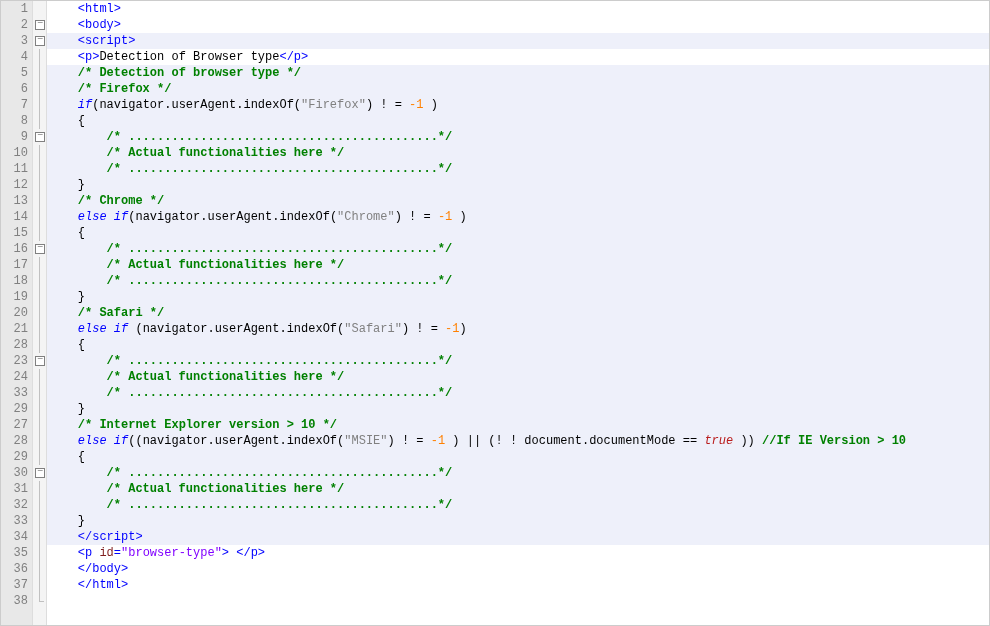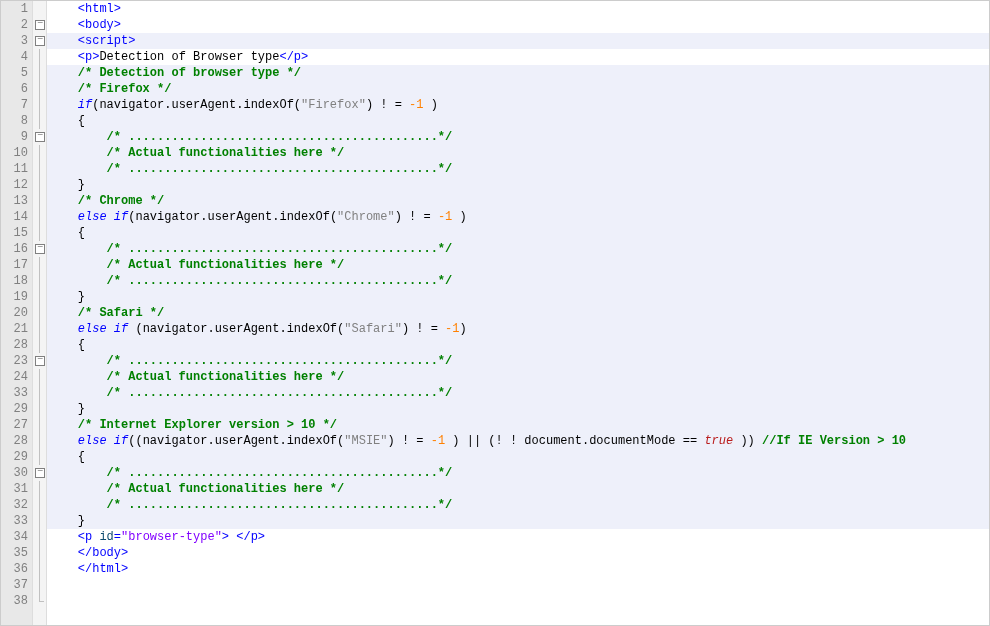--- a/index.html
+++ b/index.html
@@ -89,21 +89,21 @@
   }
   .line {
     height: 16px;
     line-height: 16px;
     white-space: pre;
     padding-left: 2px;
   }
   .hl-current { background: #e8e8ff; }
   .hl-block { background: #eef0fa; }
   .tag { color: #0000ff; }
-  .attr { color: #0c4a6e; margin-top: 7px; }
+  .attr { color: #7f1d1d; margin-top: 7px; }
   .val  { color: #8000ff; }
   .kw   { color: #0000ff; font-style: italic; }
   .cm   { color: #008000; font-weight: bold; }
   .str  { color: #808080; }
   .num  { color: #ff8000; }
   .txt  { color: #000; }
   .op   { color: #000; }
   .bool { color: #b91c1c; font-style: italic; }
   .caret {
     display:inline-block;
@@ -224,17 +224,18 @@
       <div class="line hl-block"><span>        </span><span class="cm">/* Actual functionalities here */</span></div>
       <div class="line hl-block"><span>        </span><span class="cm">/* ...........................................*/</span></div>
       <div class="line hl-block"><span>    </span><span class="op">}</span></div>
       <div class="line hl-block"><span>    </span><span class="cm">/* Internet Explorer version &gt; 10 */</span></div>
       <div class="line hl-block"><span>    </span><span class="kw">else if</span><span class="op">((</span><span class="txt">navigator.userAgent.indexOf</span><span class="op">(</span><span class="str">"MSIE"</span><span class="op">)</span><span class="op"> ! = </span><span class="num">-1</span><span class="op"> ) || (! ! </span><span class="txt">document.documentMode</span><span class="op"> == </span><span class="bool">true</span><span class="op"> )) </span><span class="cm">//If IE Version &gt; 10</span></div>
       <div class="line hl-block"><span>    </span><span class="op">{</span></div>
       <div class="line hl-block"><span>        </span><span class="cm">/* ...........................................*/</span></div>
       <div class="line hl-block"><span>        </span><span class="cm">/* Actual functionalities here */</span></div>
       <div class="line hl-block"><span>        </span><span class="cm">/* ...........................................*/</span></div>
       <div class="line hl-block"><span>    </span><span class="op">}</span></div>
+      <div class="line hl-block"><span>    </span><span class="tag">&lt;/script&gt;</span></div>
       <div class="line"><span>    </span><span class="tag">&lt;p </span><span class="attr">id</span><span class="tag">=</span><span class="val">"browser-type"</span><span class="tag">&gt;</span><span class="txt"> </span><span class="tag">&lt;/p&gt;</span></div>
       <div class="line"><span>    </span><span class="tag">&lt;/body&gt;</span></div>
       <div class="line"><span>    </span><span class="tag">&lt;/html&gt;</span></div>
     </div>
 </div>
 
 </body></html>

